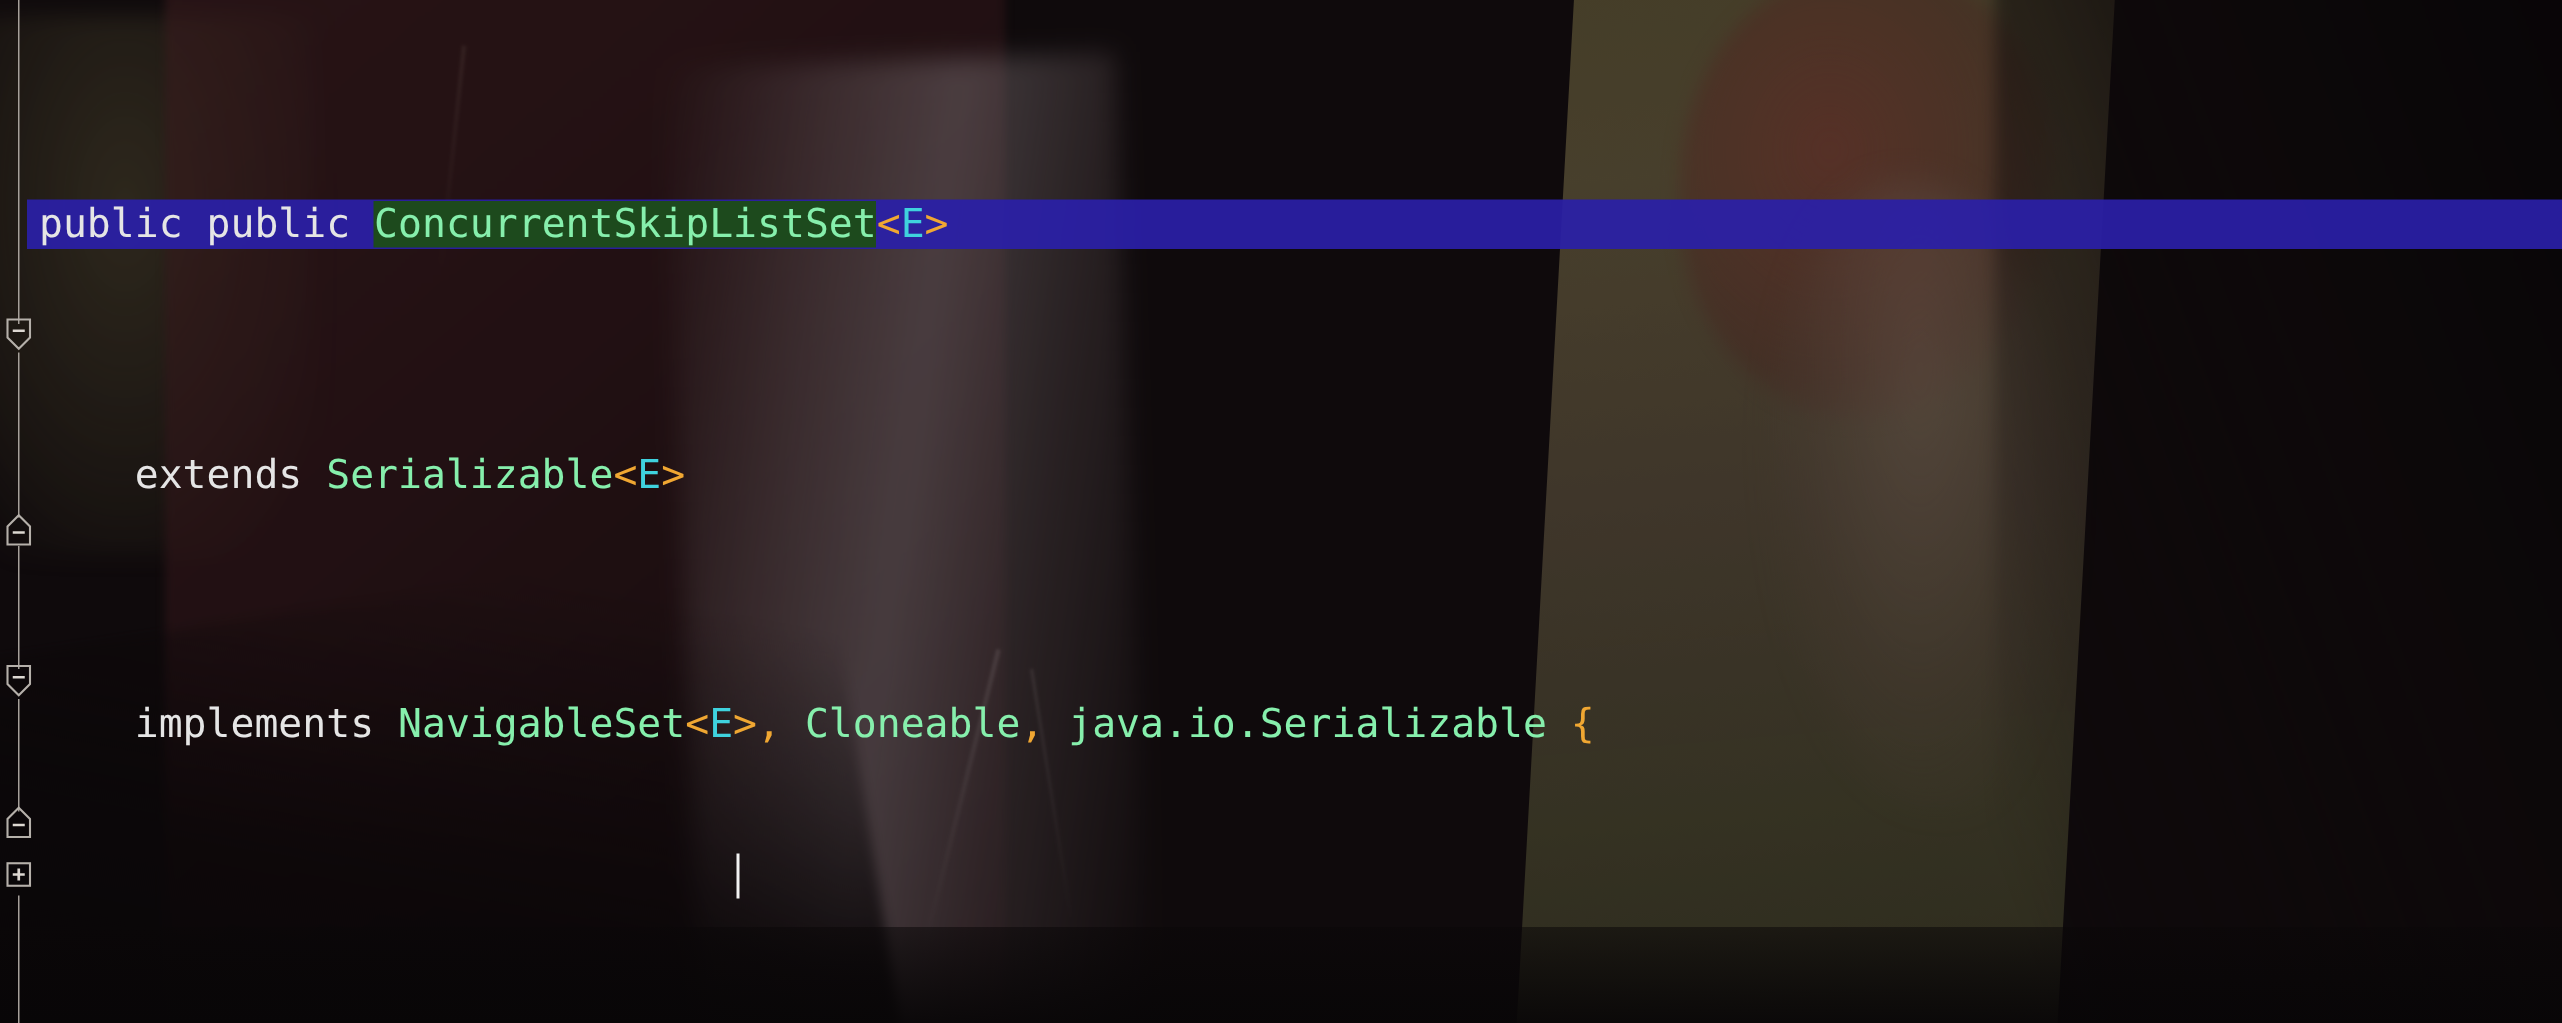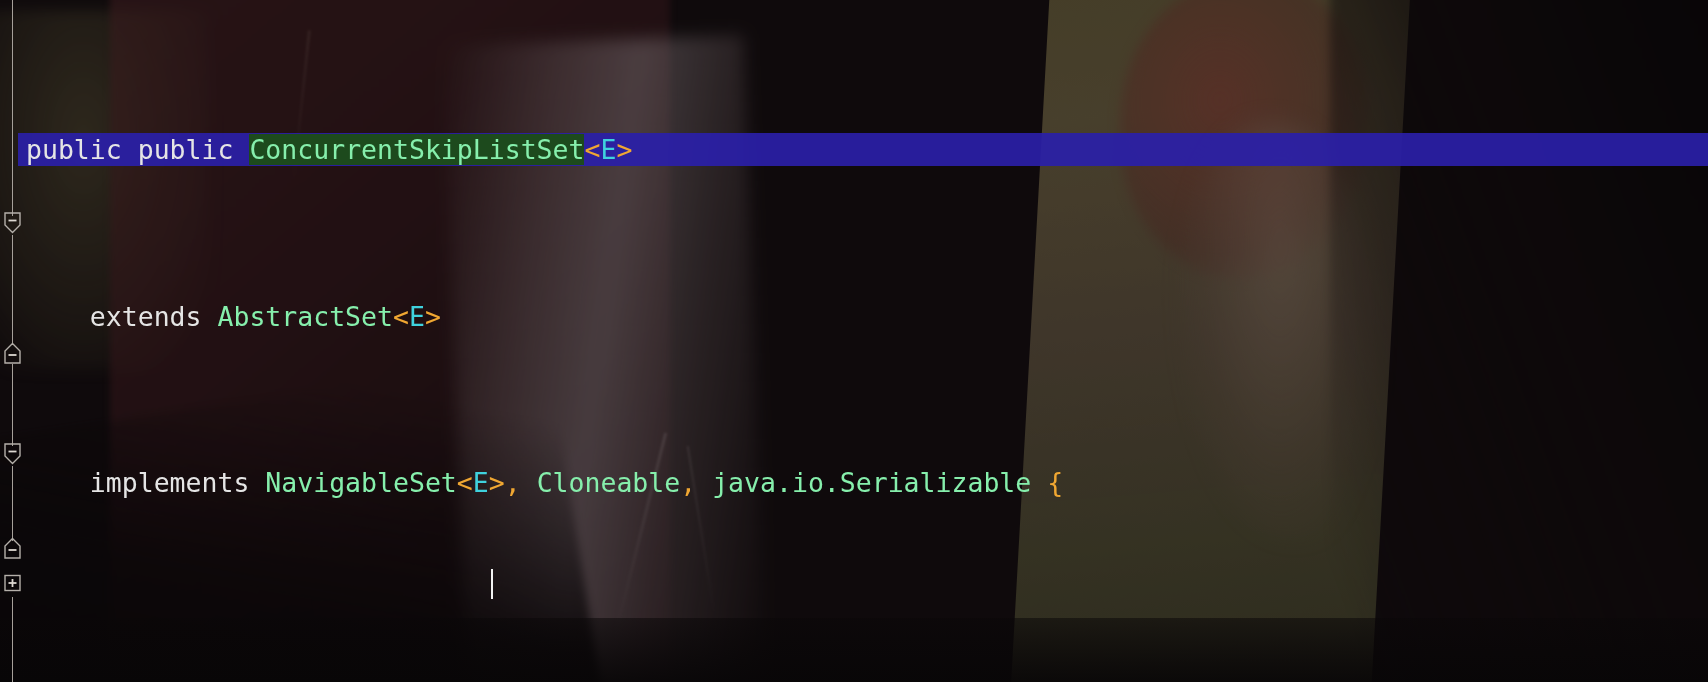--- a/index.html
+++ b/index.html
@@ -254,21 +254,21 @@
       </svg>
     </div>
   </div>
 
   <div id="code">
 
     
     <div class="line sel-line"><span class="txt"><span class="kw">public</span><span class="plain"> </span><span class="kw">public</span><span class="plain"> </span><span class="plain occ">ConcurrentSkipListSet</span><span class="generic">&lt;</span><span class="tparam">E</span><span class="generic">&gt;</span></span></div>
 
     
-    <div class="line"><span class="txt"><span class="plain">    </span><span class="kw">extends</span><span class="plain"> </span><span class="plain">AbstractSet</span><span class="generic">&lt;</span><span class="tparam">E</span><span class="generic">&gt;</span></span></div>
+    <div class="line"><span class="txt"><span class="plain">    </span><span class="kw">extends</span><span class="plain"> </span><span class="plain">Serializable</span><span class="generic">&lt;</span><span class="tparam">E</span><span class="generic">&gt;</span></span></div>
 
     
     <div class="line"><span class="txt"><span class="plain">    </span><span class="kw">implements</span><span class="plain"> </span><span class="plain">NavigableSet</span><span class="generic">&lt;</span><span class="tparam">E</span><span class="generic">&gt;,</span><span class="plain"> </span><span class="plain">Cloneable</span><span class="generic">,</span><span class="plain"> </span><span class="plain">java.io.Serializable</span><span class="plain"> </span><span class="punct">{</span></span></div>
 
     
     <div class="line"><span class="txt">&nbsp;</span></div>
 
     
     
 

